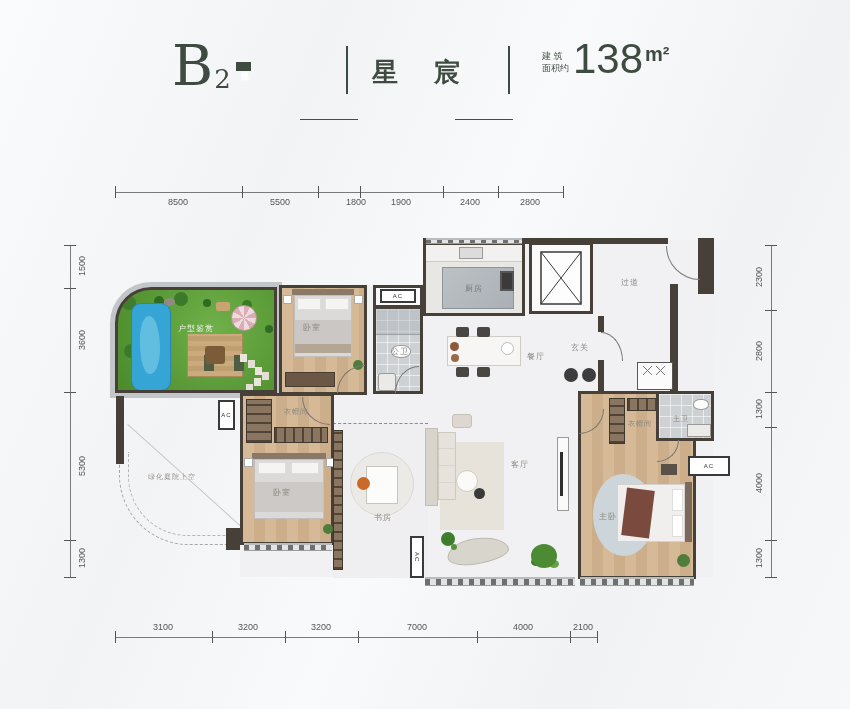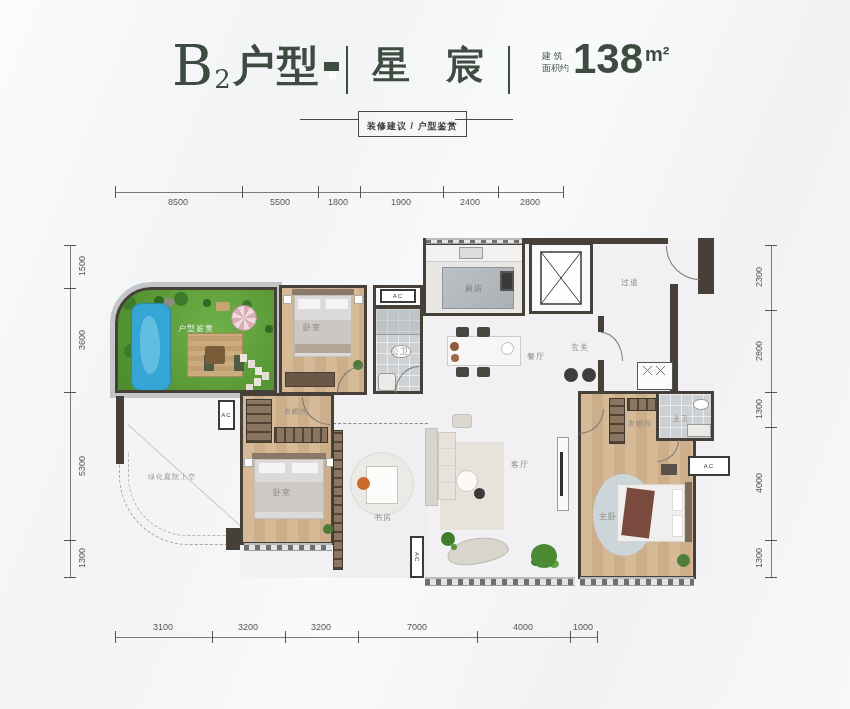--- a/index.html
+++ b/index.html
@@ -32,72 +32,68 @@
   .bannerline{position:absolute;height:1px;background:#4a4a4a;top:119px;z-index:3;}
   .circ{border-radius:50%;}
 </style>
 </head>
 <body>
 
 <div class="abs" style="left:0;top:0;width:850px;height:140px;z-index:40;">
   <div class="abs" style="left:172px;top:34px;height:64px;display:flex;align-items:center;">
     <span class="hdr-accent" style="font-family:'DejaVu Serif','Liberation Serif',serif;font-size:56px;line-height:56px;font-weight:500;">B</span>
       <span class="hdr-accent" style="font-family:'DejaVu Serif','Liberation Serif',serif;font-size:26px;line-height:26px;align-self:flex-end;margin:0 2px 6px 1px;">2</span>
-      <span class="hdr-accent" style="font-size:42px;font-weight:700;letter-spacing:2px;">户型</span>
     <span style="writing-mode:vertical-rl;background:#3e4b41;color:#fff;font-size:8px;letter-spacing:1px;padding:3px 2px;margin-left:3px;align-self:center;">偶数层</span>
   </div>
   <div class="vline" style="left:346px;top:46px;height:48px;"></div>
-  <span class="hdr-accent" style="position:absolute;left:372px;top:40px;font-size:38px;font-weight:700;letter-spacing:36px;margin-right:-36px;">星宸</span>
+  <span class="hdr-accent" style="position:absolute;left:372px;top:55px;font-size:26px;font-weight:700;letter-spacing:36px;margin-right:-36px;">星宸</span>
   <div class="vline" style="left:508px;top:46px;height:48px;"></div>
   <div class="abs" style="left:542px;top:40px;width:180px;">
     <div style="display:flex;align-items:flex-end;">
       <div class="hdr-accent" style="font-size:9px;line-height:12px;margin-bottom:4px;">
         <div>建 筑</div>
         <div>面积约</div>
       </div>
-      <span class="hdr-accent" style="font-size:42px;line-height:38px;font-weight:700;margin-left:4px;">138</span>
+      <span class="hdr-accent" style="font-size:42px;line-height:38px;font-weight:400;margin-left:4px;">138</span>
       <span class="hdr-accent" style="font-size:20px;line-height:20px;font-weight:700;margin:0 0 14px 2px;">m²</span>
     </div>
   </div>
   <div class="bannerline" style="left:300px;width:58px;"></div>
-  <div class="abs" style="left:358px;top:111px;border:1px solid #4a4a4a;padding:3px 8px;background:transparent;">
-    <span style="font-size:9px;color:#3a3a3a;font-weight:700;letter-spacing:1px;">装修建议 / 户型鉴赏</span>
-  </div>
   <div class="bannerline" style="left:455px;width:58px;"></div>
 </div>
 
 <div class="dline" style="left:115px;top:192px;width:449px;height:1px;"></div>
 <div class="tick" style="left:115px;top:186px;width:1px;height:12px;"></div>
 <div class="tick" style="left:242px;top:186px;width:1px;height:12px;"></div>
 <div class="tick" style="left:318px;top:186px;width:1px;height:12px;"></div>
 <div class="tick" style="left:360px;top:186px;width:1px;height:12px;"></div>
 <div class="tick" style="left:443px;top:186px;width:1px;height:12px;"></div>
 <div class="tick" style="left:498px;top:186px;width:1px;height:12px;"></div>
 <div class="tick" style="left:563px;top:186px;width:1px;height:12px;"></div>
 <span class="dim" style="left:178px;top:202px;">8500</span>
 <span class="dim" style="left:280px;top:202px;">5500</span>
-<span class="dim" style="left:338px;top:202px;">1800</span>
+<span class="dim" style="left:356px;top:202px;">1800</span>
 <span class="dim" style="left:401px;top:202px;">1900</span>
 <span class="dim" style="left:470px;top:202px;">2400</span>
 <span class="dim" style="left:530px;top:202px;">2800</span>
 
 <div class="dline" style="left:115px;top:637px;width:483px;height:1px;"></div>
 <div class="tick" style="left:115px;top:631px;width:1px;height:12px;"></div>
 <div class="tick" style="left:212px;top:631px;width:1px;height:12px;"></div>
 <div class="tick" style="left:285px;top:631px;width:1px;height:12px;"></div>
 <div class="tick" style="left:358px;top:631px;width:1px;height:12px;"></div>
 <div class="tick" style="left:477px;top:631px;width:1px;height:12px;"></div>
 <div class="tick" style="left:570px;top:631px;width:1px;height:12px;"></div>
 <div class="tick" style="left:597px;top:631px;width:1px;height:12px;"></div>
 <span class="dim" style="left:163px;top:627px;">3100</span>
 <span class="dim" style="left:248px;top:627px;">3200</span>
 <span class="dim" style="left:321px;top:627px;">3200</span>
 <span class="dim" style="left:417px;top:627px;">7000</span>
 <span class="dim" style="left:523px;top:627px;">4000</span>
-<span class="dim" style="left:583px;top:627px;">1000</span>
+<span class="dim" style="left:583px;top:627px;">2100</span>
 
 <div class="dline" style="left:70px;top:245px;width:1px;height:332px;"></div>
 <div class="tick" style="left:64px;top:245px;width:12px;height:1px;"></div>
 <div class="tick" style="left:64px;top:288px;width:12px;height:1px;"></div>
 <div class="tick" style="left:64px;top:392px;width:12px;height:1px;"></div>
 <div class="tick" style="left:64px;top:540px;width:12px;height:1px;"></div>
 <div class="tick" style="left:64px;top:577px;width:12px;height:1px;"></div>
 <span class="dimv" style="left:82px;top:266px;">1500</span>
 <span class="dimv" style="left:82px;top:340px;">3600</span>
 <span class="dimv" style="left:82px;top:466px;">5300</span>

